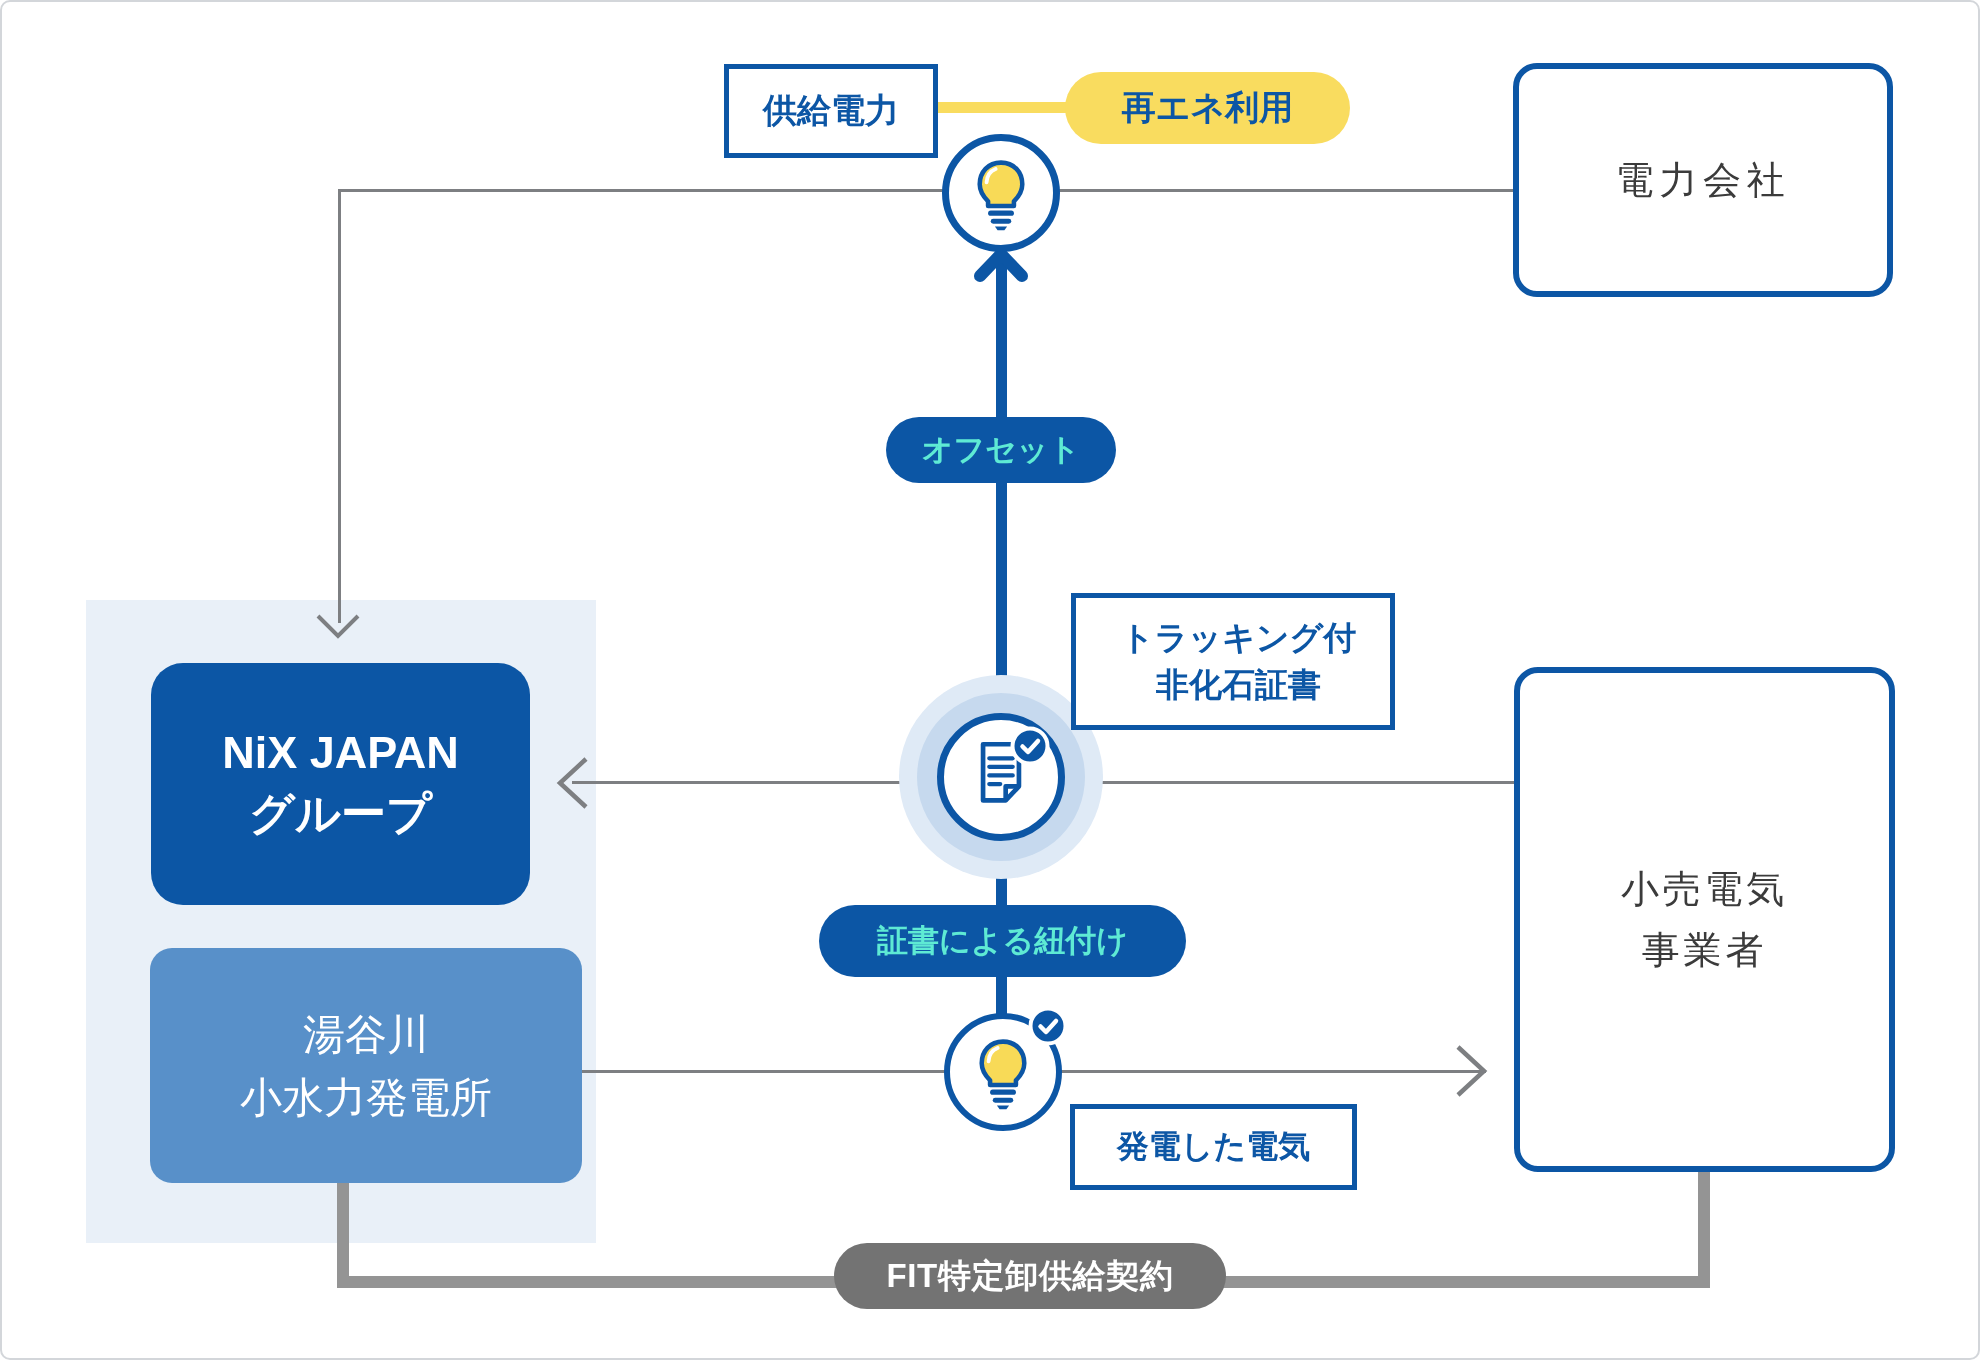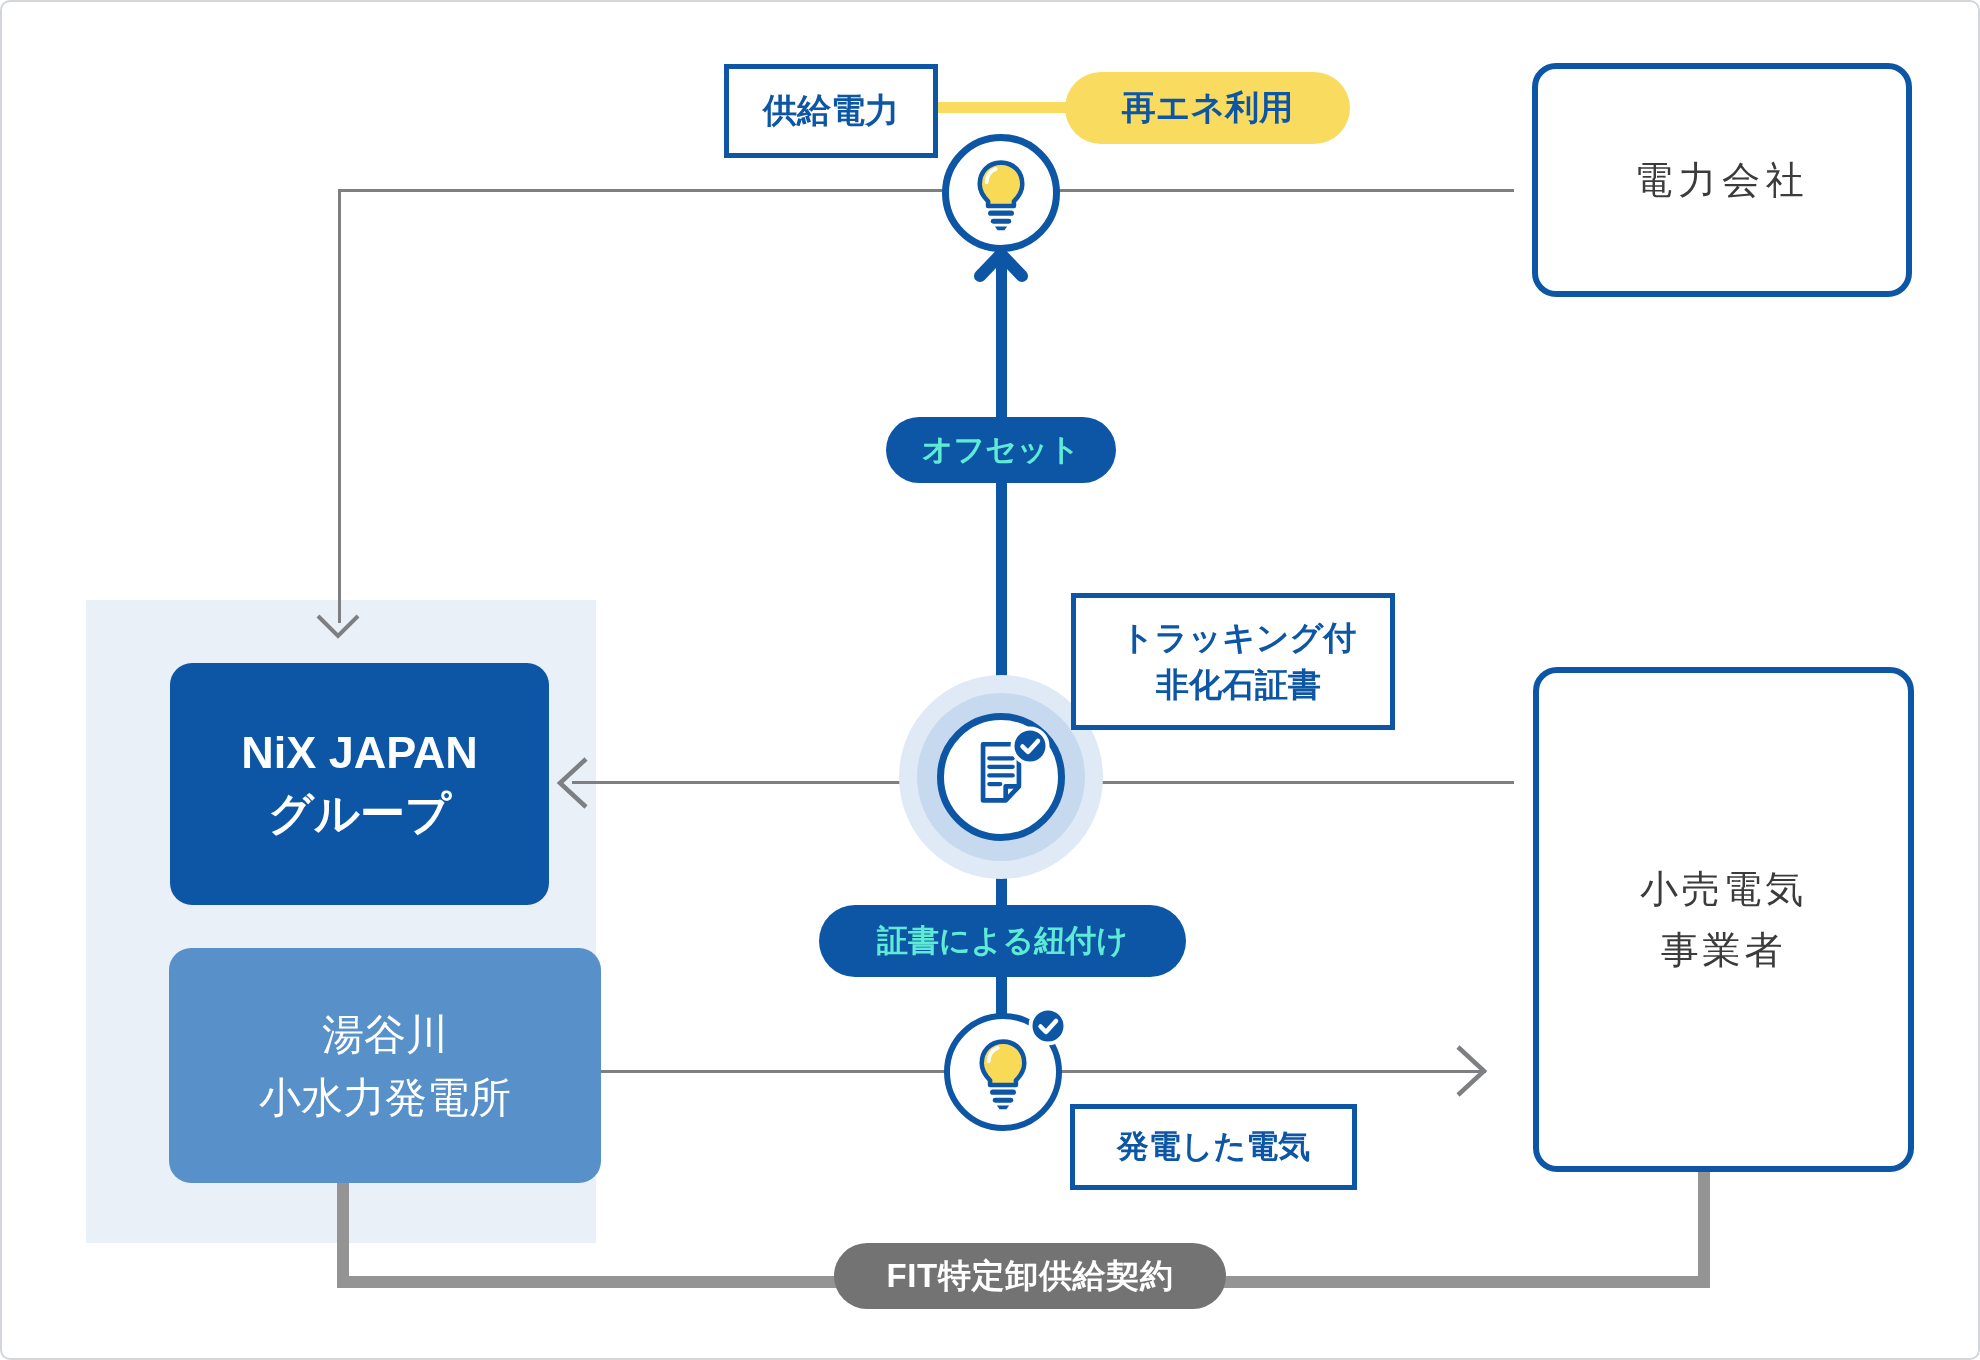--- a/index.html
+++ b/index.html
@@ -51,25 +51,25 @@
   
   .icon-circle{background:#fff;border:7px solid var(--primary-blue);border-radius:50%;box-sizing:border-box;z-index:6;display:flex;align-items:center;justify-content:center;}
   .bulb1{left:942px;top:134px;width:118px;height:118px;}
   .halo-outer{left:899px;top:675px;width:204px;height:204px;border-radius:50%;background:var(--halo-outer);z-index:5;}
   .halo-mid{left:917px;top:693px;width:168px;height:168px;border-radius:50%;background:var(--halo-mid);z-index:5;}
   .doc-circle{left:937px;top:713px;width:128px;height:128px;}
   .bulb2{left:944px;top:1013px;width:118px;height:118px;border-width:6px;}
   .badge{z-index:7;}
 
   
-  .node{box-sizing:border-box;z-index:8;margin-left:19px;}
+  .node{box-sizing:border-box;z-index:8;}
   .outline-node{background:#fff;border:6px solid var(--primary-blue);border-radius:24px;color:var(--text-dark);}
   .company-box{left:1513px;top:63px;width:380px;height:234px;font-size:38px;font-weight:500;letter-spacing:0.15em;}
   .retailer-box{left:1514px;top:667px;width:381px;height:505px;font-size:38px;font-weight:500;letter-spacing:0.1em;line-height:1.6;}
-  .nix-box{left:151px;top:663px;width:379px;height:242px;background:var(--primary-blue);border-radius:22px;color:#fff;font-size:45px;font-weight:600;line-height:1.35;}
+  .nix-box{left:151px;top:663px;width:379px;height:242px;background:var(--primary-blue);border-radius:32px;color:#fff;font-size:45px;font-weight:600;line-height:1.35;}
   .hydro-box{left:150px;top:948px;width:432px;height:235px;background:var(--medium-blue);border-radius:22px;color:#fff;font-size:42px;font-weight:500;line-height:1.5;}
 
   
   .tag{box-sizing:border-box;z-index:9;}
   .outline-tag{background:#fff;border:5px solid var(--primary-blue);color:var(--primary-blue);font-weight:700;}
   .supply-label{left:724px;top:64px;width:214px;height:94px;font-size:34px;}
   .yellow-connector{left:930px;top:102px;width:140px;height:11px;background:var(--accent-yellow);z-index:8;}
   .renewable-pill{left:1065px;top:72px;width:285px;height:72px;border-radius:36px;background:var(--accent-yellow);color:var(--primary-blue);font-size:34px;font-weight:700;}
   .blue-pill{background:var(--primary-blue);color:#5eead4;font-weight:700;}
   .offset-pill{left:886px;top:417px;width:230px;height:66px;border-radius:33px;font-size:31px;}

